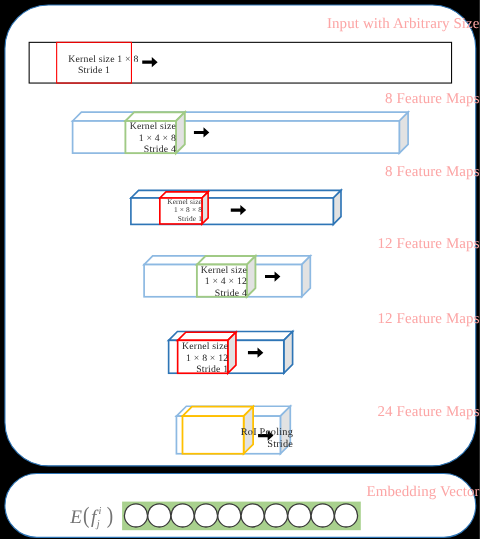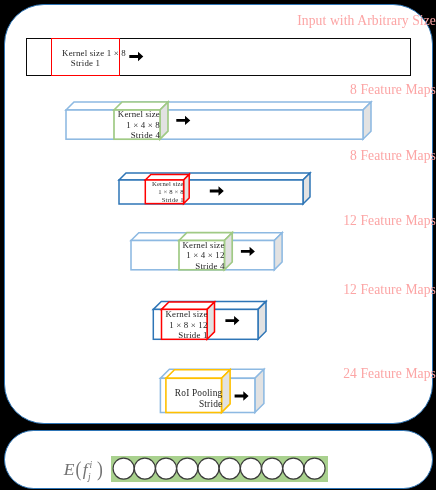--- a/index.html
+++ b/index.html
@@ -20,21 +20,21 @@
   #lbl1{left:0;top:149px;width:436px;}
   #lbl2{left:0;top:214px;width:436px;}
   #lbl3{left:0;top:283.3px;width:436px;}
   #lbl4{left:0;top:367px;width:436px;}
   #emb-title{left:0;top:439.6px;width:436px;}
   .kblock{position:absolute;text-align:right;color:#262626;font-size:8.9px;line-height:10.6px;letter-spacing:0.18px;}
   #k1{left:114px;top:109.3px;width:46px;}
   #k2{left:145.6px;top:179.8px;width:38px;font-size:6.7px;line-height:8.3px;letter-spacing:0.12px;color:#333333;}
   #k3{left:178.6px;top:239.9px;width:46px;}
   #k4{left:161.6px;top:309.2px;width:46px;}
-  #k5{left:166.4px;top:387.6px;width:56px;font-size:9.4px;line-height:10.9px;}
+  #k5{left:166.4px;top:387.6px;width:56px;font-size:9.4px;line-height:10.9px;padding-left:44px;}
   #emb-symbol{position:absolute;left:63.8px;top:459px;height:16px;font-size:17.5px;letter-spacing:0.9px;font-style:italic;color:#737373;white-space:nowrap;}
   #emb-symbol .mi{font-style:italic;}
   #emb-symbol .mp{font-style:normal;display:inline-block;transform:scaleY(1.22);transform-origin:50% 62%;}
   #emb-symbol .mf{margin-left:0.5px;}
   #emb-symbol .supsub{position:relative;display:inline-block;width:8.6px;height:1px;vertical-align:baseline;}
   #emb-symbol .sup{position:absolute;left:1.2px;top:-14.5px;font-size:9.5px;font-style:italic;letter-spacing:0;}
   #emb-symbol .sub{position:absolute;left:-0.5px;top:-2.5px;font-size:9.5px;font-style:italic;letter-spacing:0;}
   #emb-bar{position:absolute;left:111px;top:456.4px;width:217.2px;height:25.2px;background:#a9d18e;}
 </style>
 </head>
@@ -134,20 +134,21 @@
   <div class="kblock" id="k4">
     <div>Kernel size</div>
     <div>1 × 8 × 12</div>
     <div>Stride 1</div>
   </div>
   <div class="kblock" id="k5">
     <div>RoI Pooling</div>
     <div>Stride</div>
   </div>
 
+  <div class="cap" id="emb-title">Embedding Vector</div>
   <div id="emb-symbol"><span class="mi">E</span><span class="mp">(</span><span class="mi mf">f</span><span class="supsub"><span class="sup">i</span><span class="sub">j</span></span><span class="mp">)</span></div>
   <div id="emb-bar"><svg width="217.2" height="25.2" viewBox="0 0 217.2 25.2">
         <circle cx="12.55" cy="12.6" r="10.5" fill="#ffffff" stroke="#3a3a3a" stroke-width="1.15"></circle>
         <circle cx="33.78" cy="12.6" r="10.5" fill="#ffffff" stroke="#3a3a3a" stroke-width="1.15"></circle>
         <circle cx="55.01" cy="12.6" r="10.5" fill="#ffffff" stroke="#3a3a3a" stroke-width="1.15"></circle>
         <circle cx="76.24" cy="12.6" r="10.5" fill="#ffffff" stroke="#3a3a3a" stroke-width="1.15"></circle>
         <circle cx="97.47" cy="12.6" r="10.5" fill="#ffffff" stroke="#3a3a3a" stroke-width="1.15"></circle>
         <circle cx="118.70" cy="12.6" r="10.5" fill="#ffffff" stroke="#3a3a3a" stroke-width="1.15"></circle>
         <circle cx="139.93" cy="12.6" r="10.5" fill="#ffffff" stroke="#3a3a3a" stroke-width="1.15"></circle>
         <circle cx="161.16" cy="12.6" r="10.5" fill="#ffffff" stroke="#3a3a3a" stroke-width="1.15"></circle>

